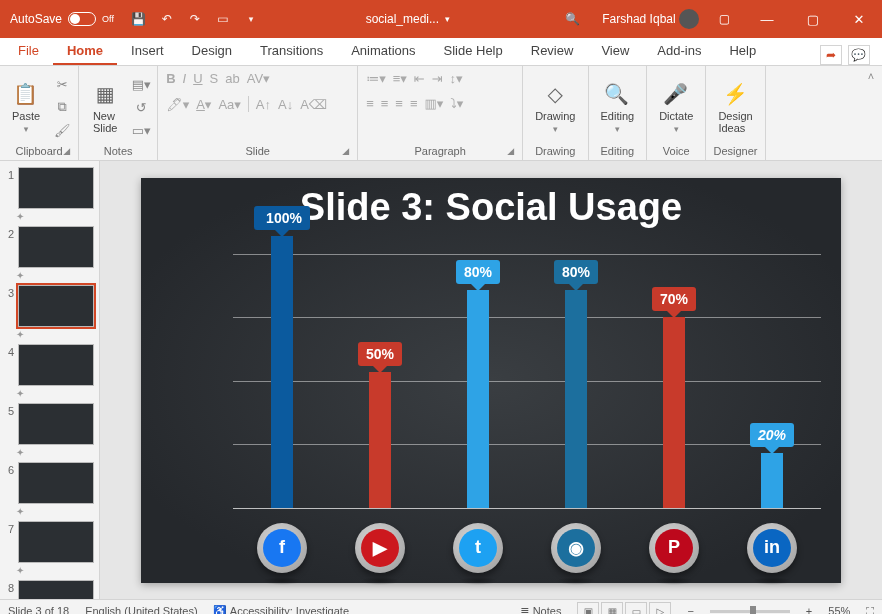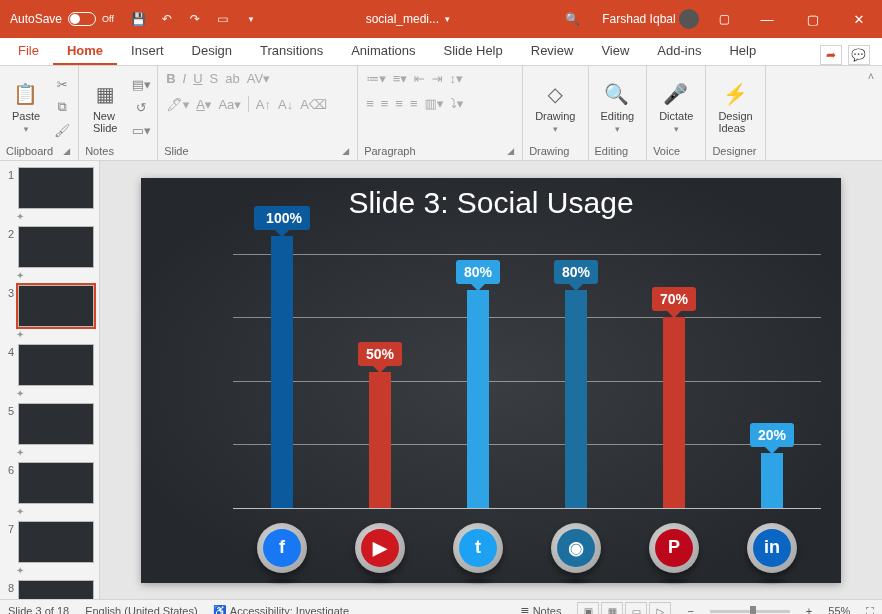--- a/index.html
+++ b/index.html
@@ -23,21 +23,21 @@
 .tab{padding:5px 14px;font-size:13px;color:#444;cursor:pointer}
 .tab.file{color:#D24726}
 .tab.active{color:#D24726;border-bottom:2px solid #D24726;font-weight:700}
 .tabs-right{margin-left:auto;display:flex;gap:6px;padding-right:8px}
 .tabs-right .ticon{width:22px;height:20px;border:1px solid #d4d4d4;display:flex;align-items:center;justify-content:center;color:#D24726;font-size:12px}
 
 
 .ribbon{height:95px;background:#f3f3f3;display:flex;border-bottom:1px solid #d4d4d4}
 .group{border-right:1px solid #d4d4d4;display:flex;flex-direction:column;justify-content:space-between;padding:4px 6px 2px}
 .group-body{display:flex;gap:6px;flex:1;align-items:center}
-.group-label{font-size:11px;color:#666;padding:1px 0;position:relative}
+.group-label{text-align:center;font-size:11px;color:#666;padding:1px 0;position:relative}
 .group-label .launcher{position:absolute;right:2px;bottom:2px;font-size:9px;color:#888}
 .big-btn{display:flex;flex-direction:column;align-items:center;gap:2px;padding:2px 6px;color:#555;cursor:pointer}
 .big-btn .bicon{width:28px;height:28px;display:flex;align-items:center;justify-content:center;font-size:20px;color:#666}
 .big-btn .blabel{font-size:11px;color:#444}
 .small-col{display:flex;flex-direction:column;gap:5px;justify-content:center}
 .small-btn{width:20px;height:18px;display:flex;align-items:center;justify-content:center;color:#888;font-size:13px}
 .font-row,.para-row{display:flex;gap:7px;align-items:center;color:#aaa;font-size:13px;padding:1px 2px}
 .sep{width:1px;height:16px;background:#ccc}
 
 
@@ -45,21 +45,21 @@
 .thumbs{width:100px;background:#f3f3f3;overflow:hidden;padding:6px 2px;display:flex;flex-direction:column;gap:4px;border-right:1px solid #d4d4d4}
 .thumb-row{display:flex;gap:4px;align-items:start}
 .thumb-num{width:12px;text-align:right;font-size:11px;color:#666;padding-top:2px}
 .thumb{width:76px;height:42px;background:#2b2f33;border:1px solid #bbb;position:relative;overflow:hidden;font-size:4px;color:#fff;display:flex;align-items:center;justify-content:center}
 .thumb.selected{outline:2px solid #D24726;outline-offset:0px}
 .star{font-size:10px;color:#999;margin-left:14px;margin-top:-2px}
 
 
 .canvas-wrap{flex:1;display:flex;align-items:center;justify-content:center;padding:3px 12px}
 .slide{width:700px;height:405px;background:radial-gradient(ellipse at center,#3a3e42 0%,#25282c 80%);position:relative;color:#fff;box-shadow:0 2px 8px rgba(0,0,0,.3)}
-.slide-title{text-align:center;font-size:30px;font-weight:400;padding-top:8px}
+.slide-title{text-align:center;font-size:38px;font-weight:700;padding-top:8px}
 .chart-area{position:absolute;left:20px;right:20px;top:58px;bottom:75px}
 .grid-labels{position:absolute;left:0;top:18px;bottom:0;width:65px;display:flex;flex-direction:column;justify-content:space-between;text-align:right;font-size:14px;color:#ddd}
 .grid-lines{position:absolute;left:72px;right:0;top:18px;bottom:0}
 .gline{position:absolute;left:0;right:0;height:1px;background:rgba(255,255,255,.45)}
 .bars{position:absolute;left:72px;right:0;top:0;bottom:0;display:flex;justify-content:space-around;align-items:flex-end}
 .bar-wrap{width:34px;height:100%;display:flex;flex-direction:column;justify-content:flex-end;align-items:center;position:relative}
 .bar{width:22px}
 .bar-label{position:absolute;background:#0a5a9e;padding:4px 8px;border-radius:3px;font-size:14px;font-weight:600;white-space:nowrap}
 .bar-label::after{content:"";position:absolute;bottom:-7px;left:50%;transform:translateX(-50%);border:8px solid transparent;border-top-color:inherit;border-bottom:none}
 .icons-row{position:absolute;left:92px;right:20px;bottom:10px;display:flex;justify-content:space-around}
@@ -321,21 +321,21 @@
             </div>
             <div class="bar-wrap">
               <div class="bar-label" style="background: rgb(28, 111, 158); border-top-color: rgb(28, 111, 158); bottom: calc(80% + 6px);">80%</div>
               <div class="bar" style="height: 80%; background: rgb(28, 111, 158);"></div>
             </div>
             <div class="bar-wrap">
               <div class="bar-label" style="background: rgb(200, 58, 43); border-top-color: rgb(200, 58, 43); bottom: calc(70% + 6px);">70%</div>
               <div class="bar" style="height: 70%; background: rgb(200, 58, 43);"></div>
             </div>
             <div class="bar-wrap">
-              <div class="bar-label" style="background: rgb(46, 163, 230); border-top-color: rgb(46, 163, 230); bottom: calc(20% + 6px);">20%</div>
+              <div class="bar-label" style="background: rgb(46, 163, 230); border-top-color: rgb(46, 163, 230); bottom: calc(20% + 6px); font-style: italic;">20%</div>
               <div class="bar" style="height: 20%; background: rgb(46, 163, 230);"></div>
             </div>
           </div>
       </div>
       <div class="icons-row" id="social-icons">
           <div class="social-icon">
             <div class="social-inner" style="background: rgb(24, 119, 242);">f</div>
           </div>
           <div class="social-icon">
             <div class="social-inner" style="background: rgb(204, 24, 30);">▶</div>

